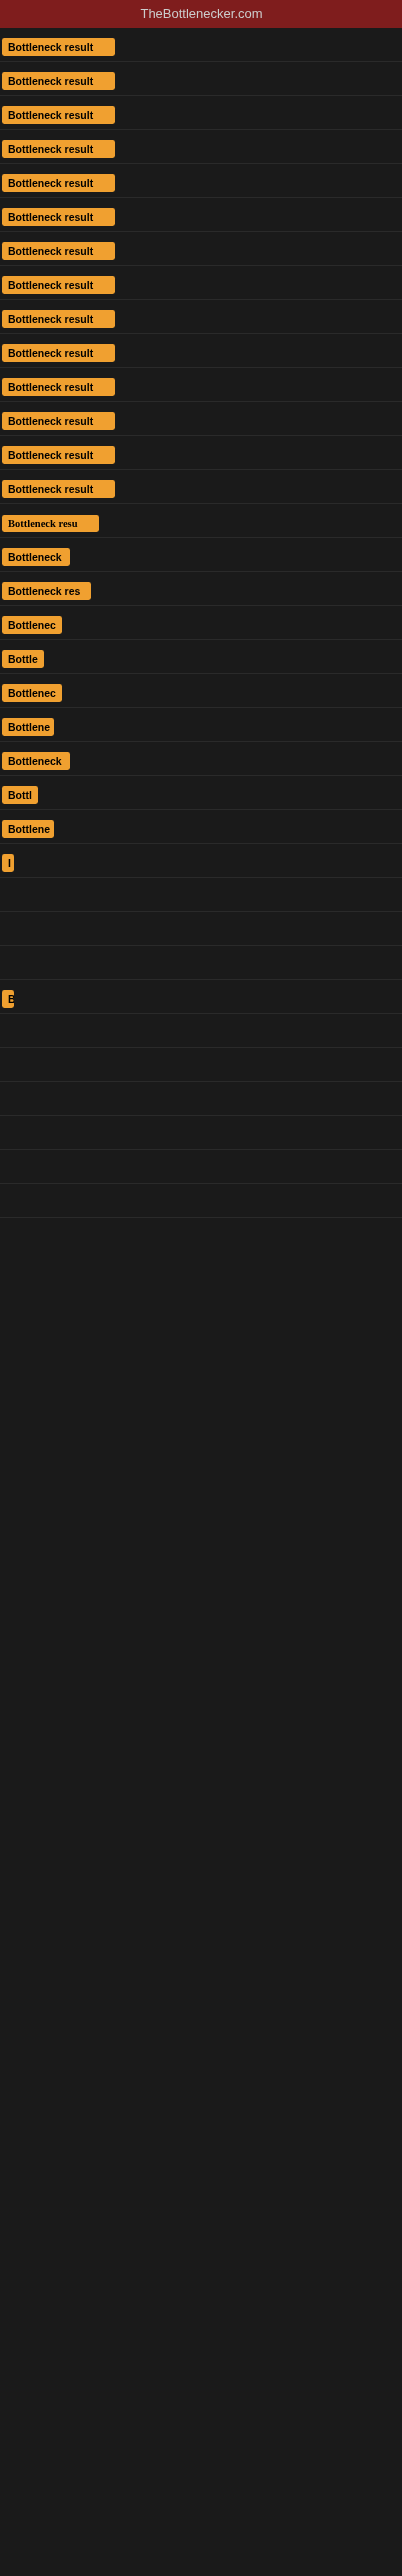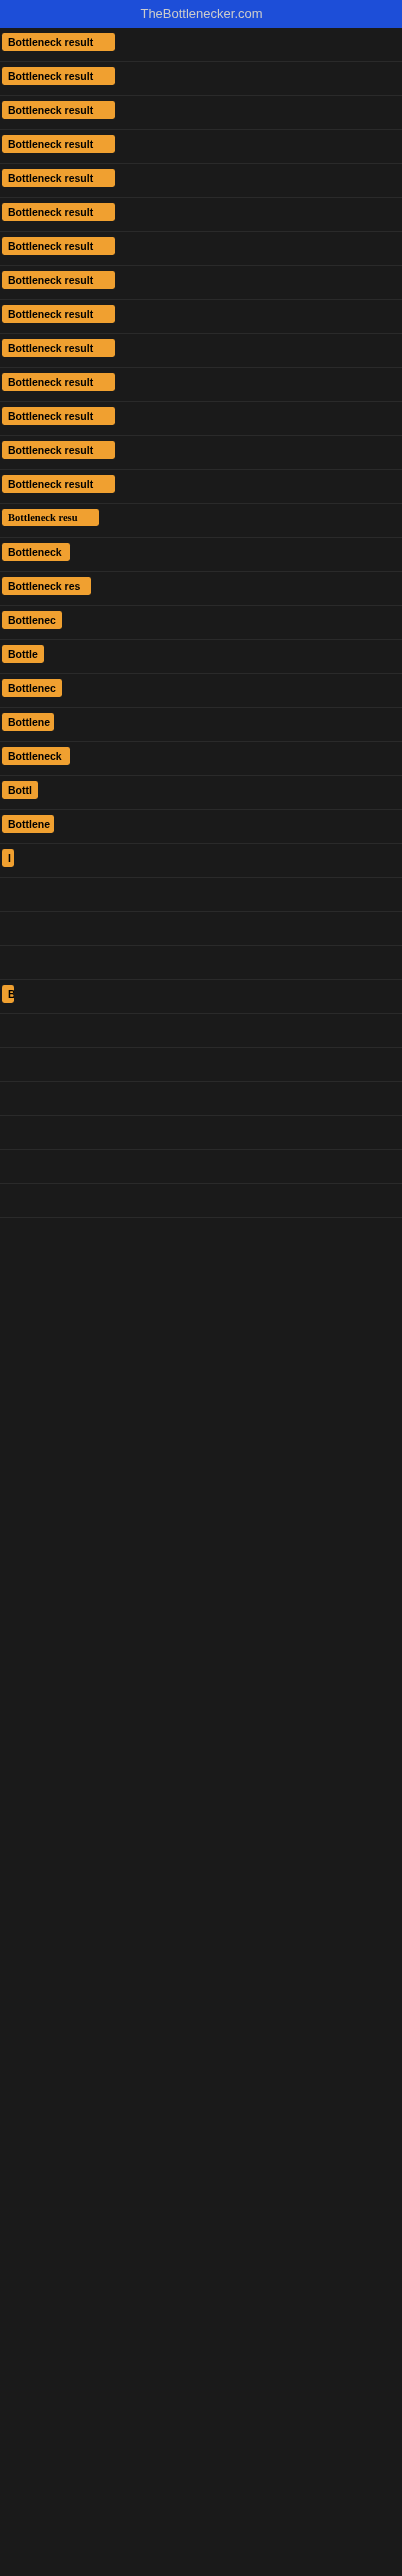--- a/index.html
+++ b/index.html
@@ -12,21 +12,21 @@
       width: 403px;
       min-height: 2576px;
       background-color: #1a1a1a;
       font-family: Arial, sans-serif;
       position: relative;
     }
 
     .site-header {
       text-align: center;
       padding: 6.4px 0;
-      background-color: #1d4ed8;
+      background-color: #7f1d1d;
     }
 
     .site-title {
       color: #cccccc;
       font-size: 13px;
       font-weight: normal;
     }
 
     .bottleneck-badge {
       display: inline-block;
@@ -35,21 +35,21 @@
       font-size: 10.5px;
       font-weight: bold;
       padding: 3.2px 6.4px;
       border-radius: 2.4px;
       white-space: nowrap;
       overflow: hidden;
     }
 
     .result-row {
       display: flex;
-      align-items: flex-start;
+      align-items: flex-end;
       padding: 4.8px 1.6px;
       border-bottom: 0.8px solid #2a2a2a;
       min-height: 34px;
     }
   </style>
 </head>
 <body>
 
 <div class="site-header">
   <span class="site-title">TheBottlenecker.com</span>

